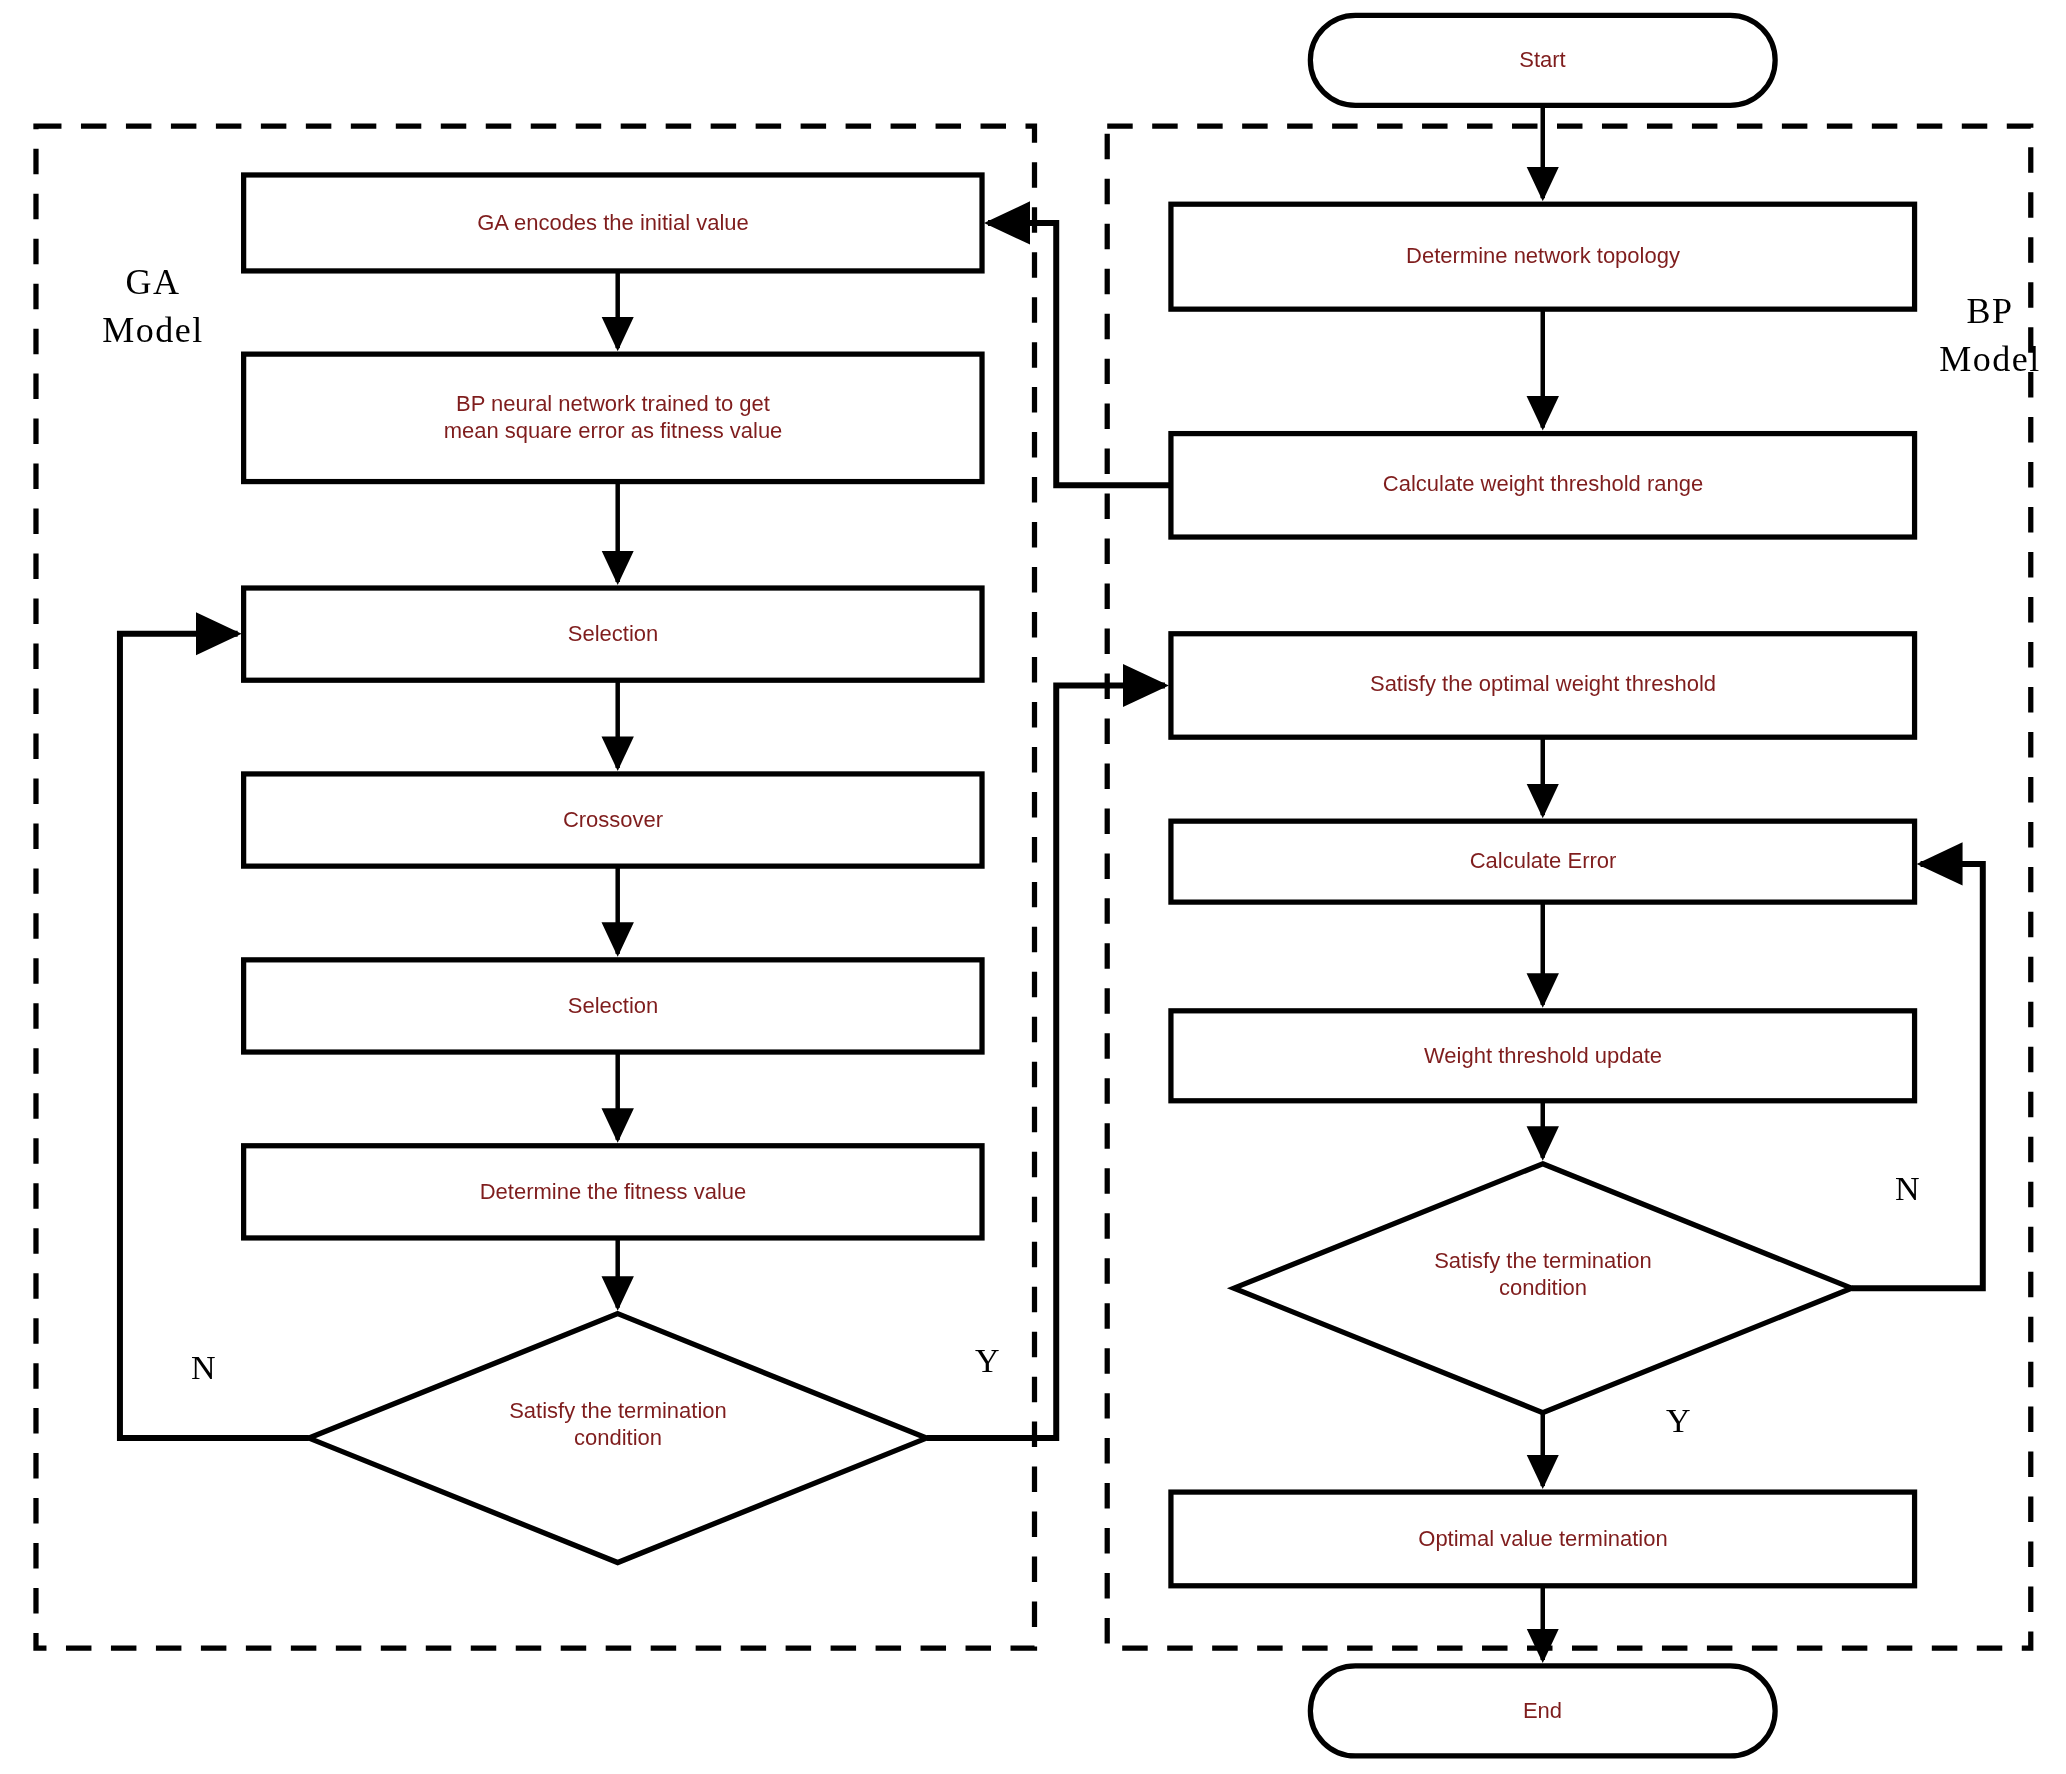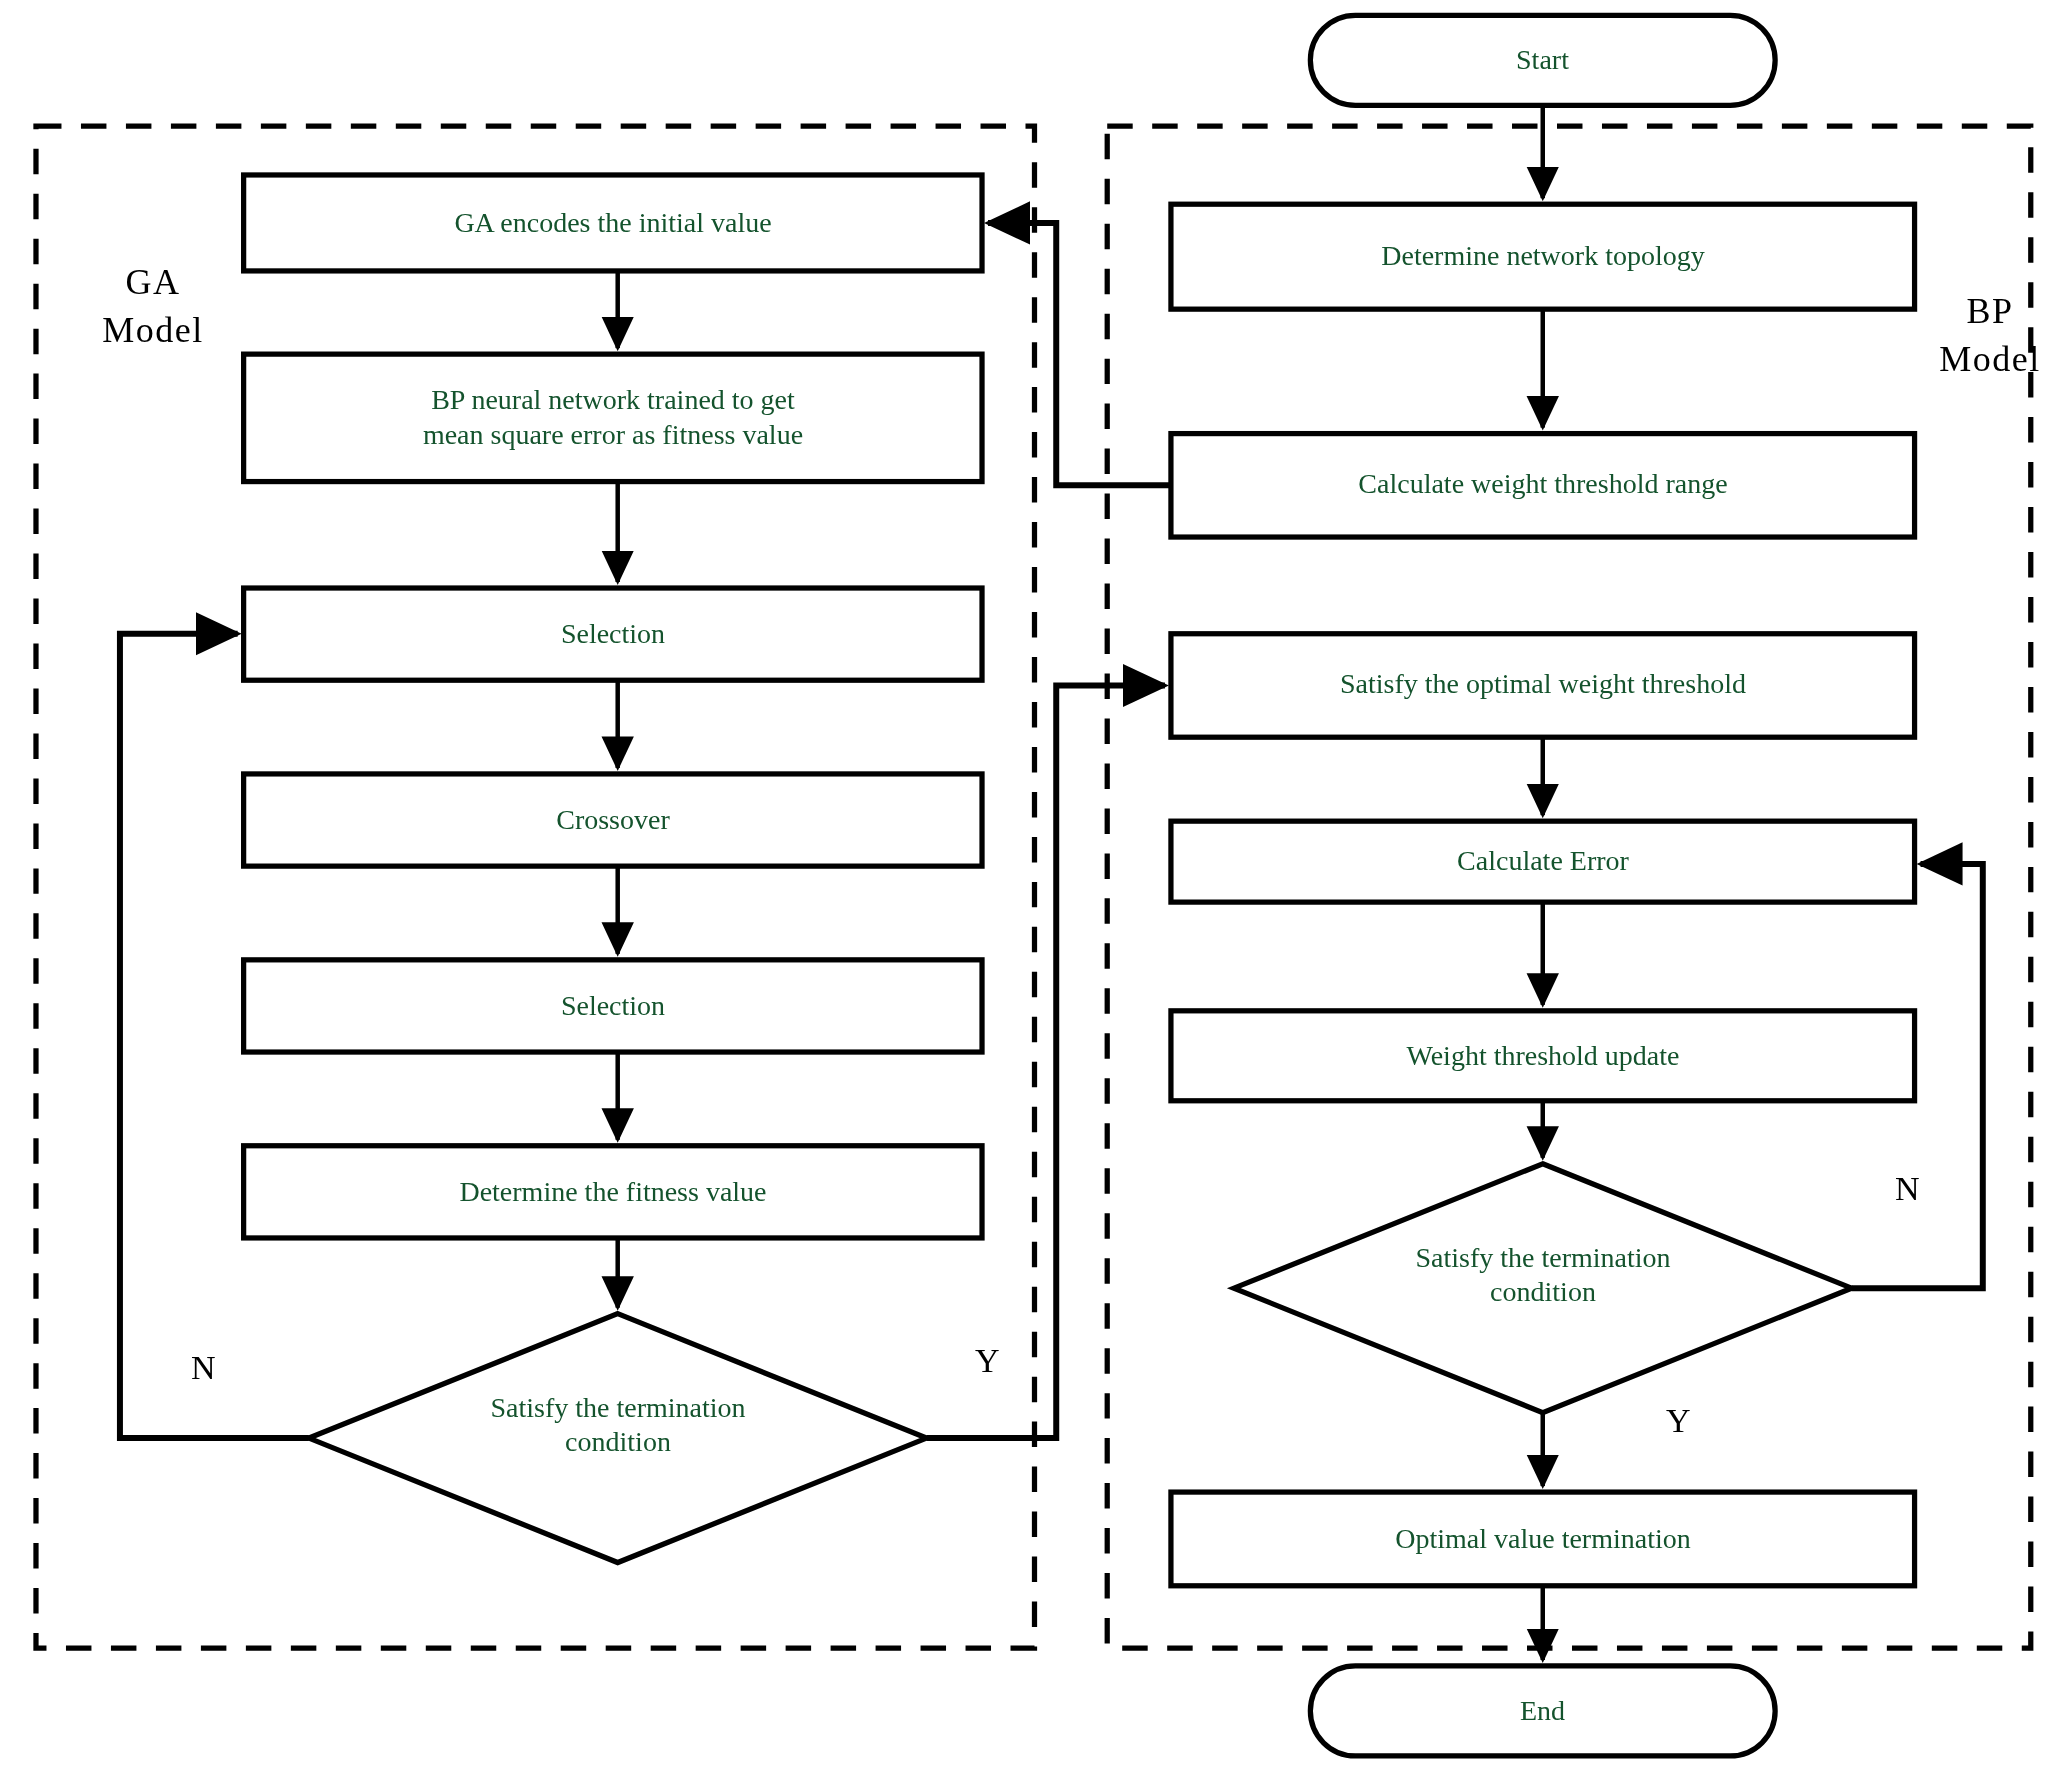--- a/index.html
+++ b/index.html
@@ -22,23 +22,23 @@
     top: 0;
     width: 2066px;
     height: 1775px;
   }
   .node-label {
     position: absolute;
     display: flex;
     align-items: center;
     justify-content: center;
     text-align: center;
-    font-family: Liberation Serif, serif;
-    font-size: 28px;
-    color: #14532d;
+    font-family: Liberation Sans, sans-serif;
+    font-size: 22px;
+    color: #7f1d1d;
     line-height: 1.22;
     pointer-events: none;
     white-space: pre-line;
   }
   .group-label {
     position: absolute;
     display: flex;
     flex-direction: column;
     align-items: center;
     justify-content: center;

